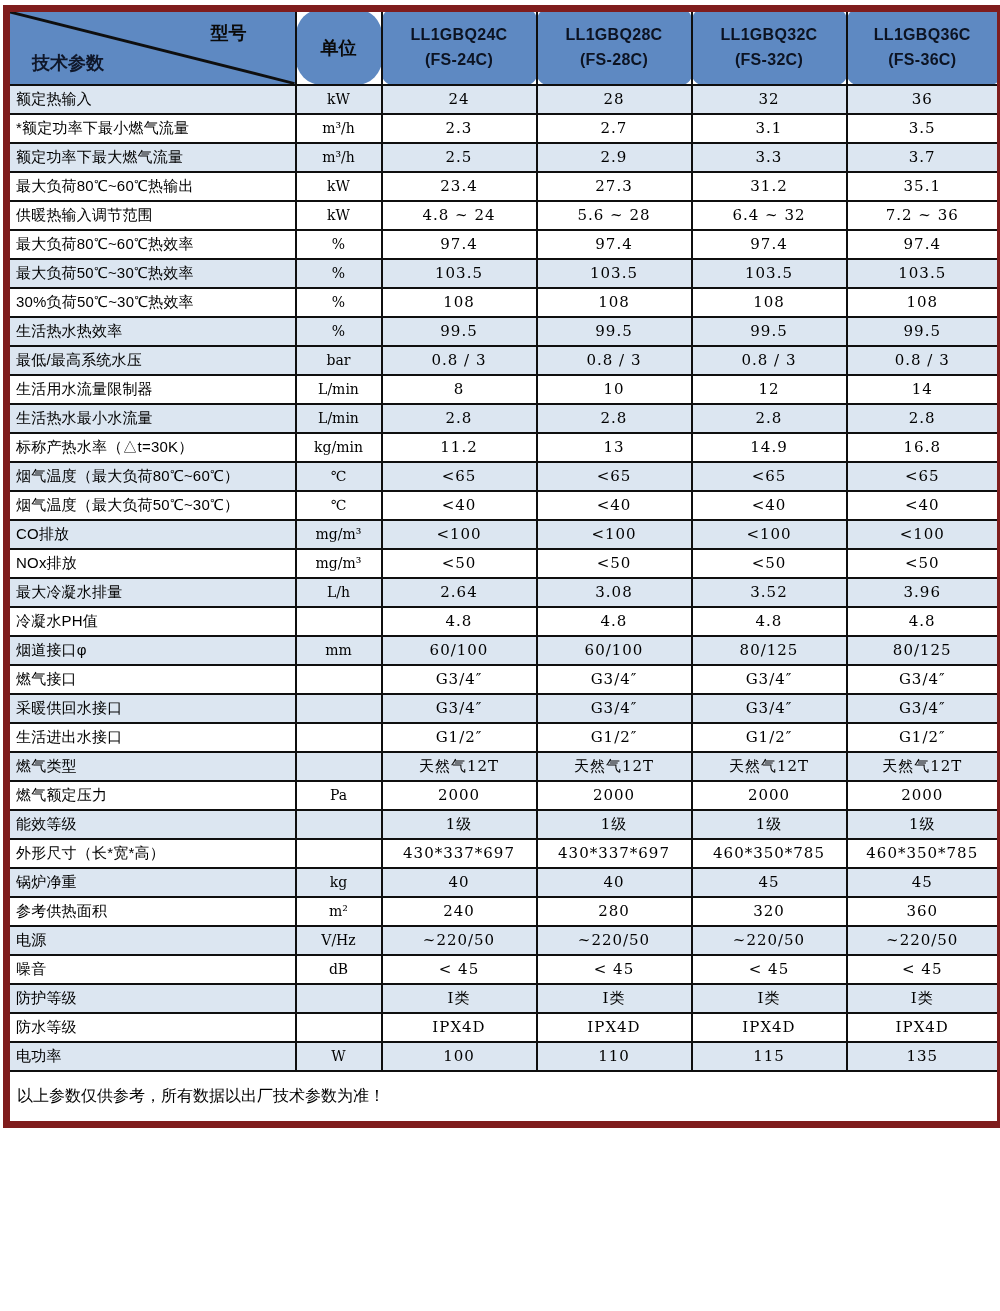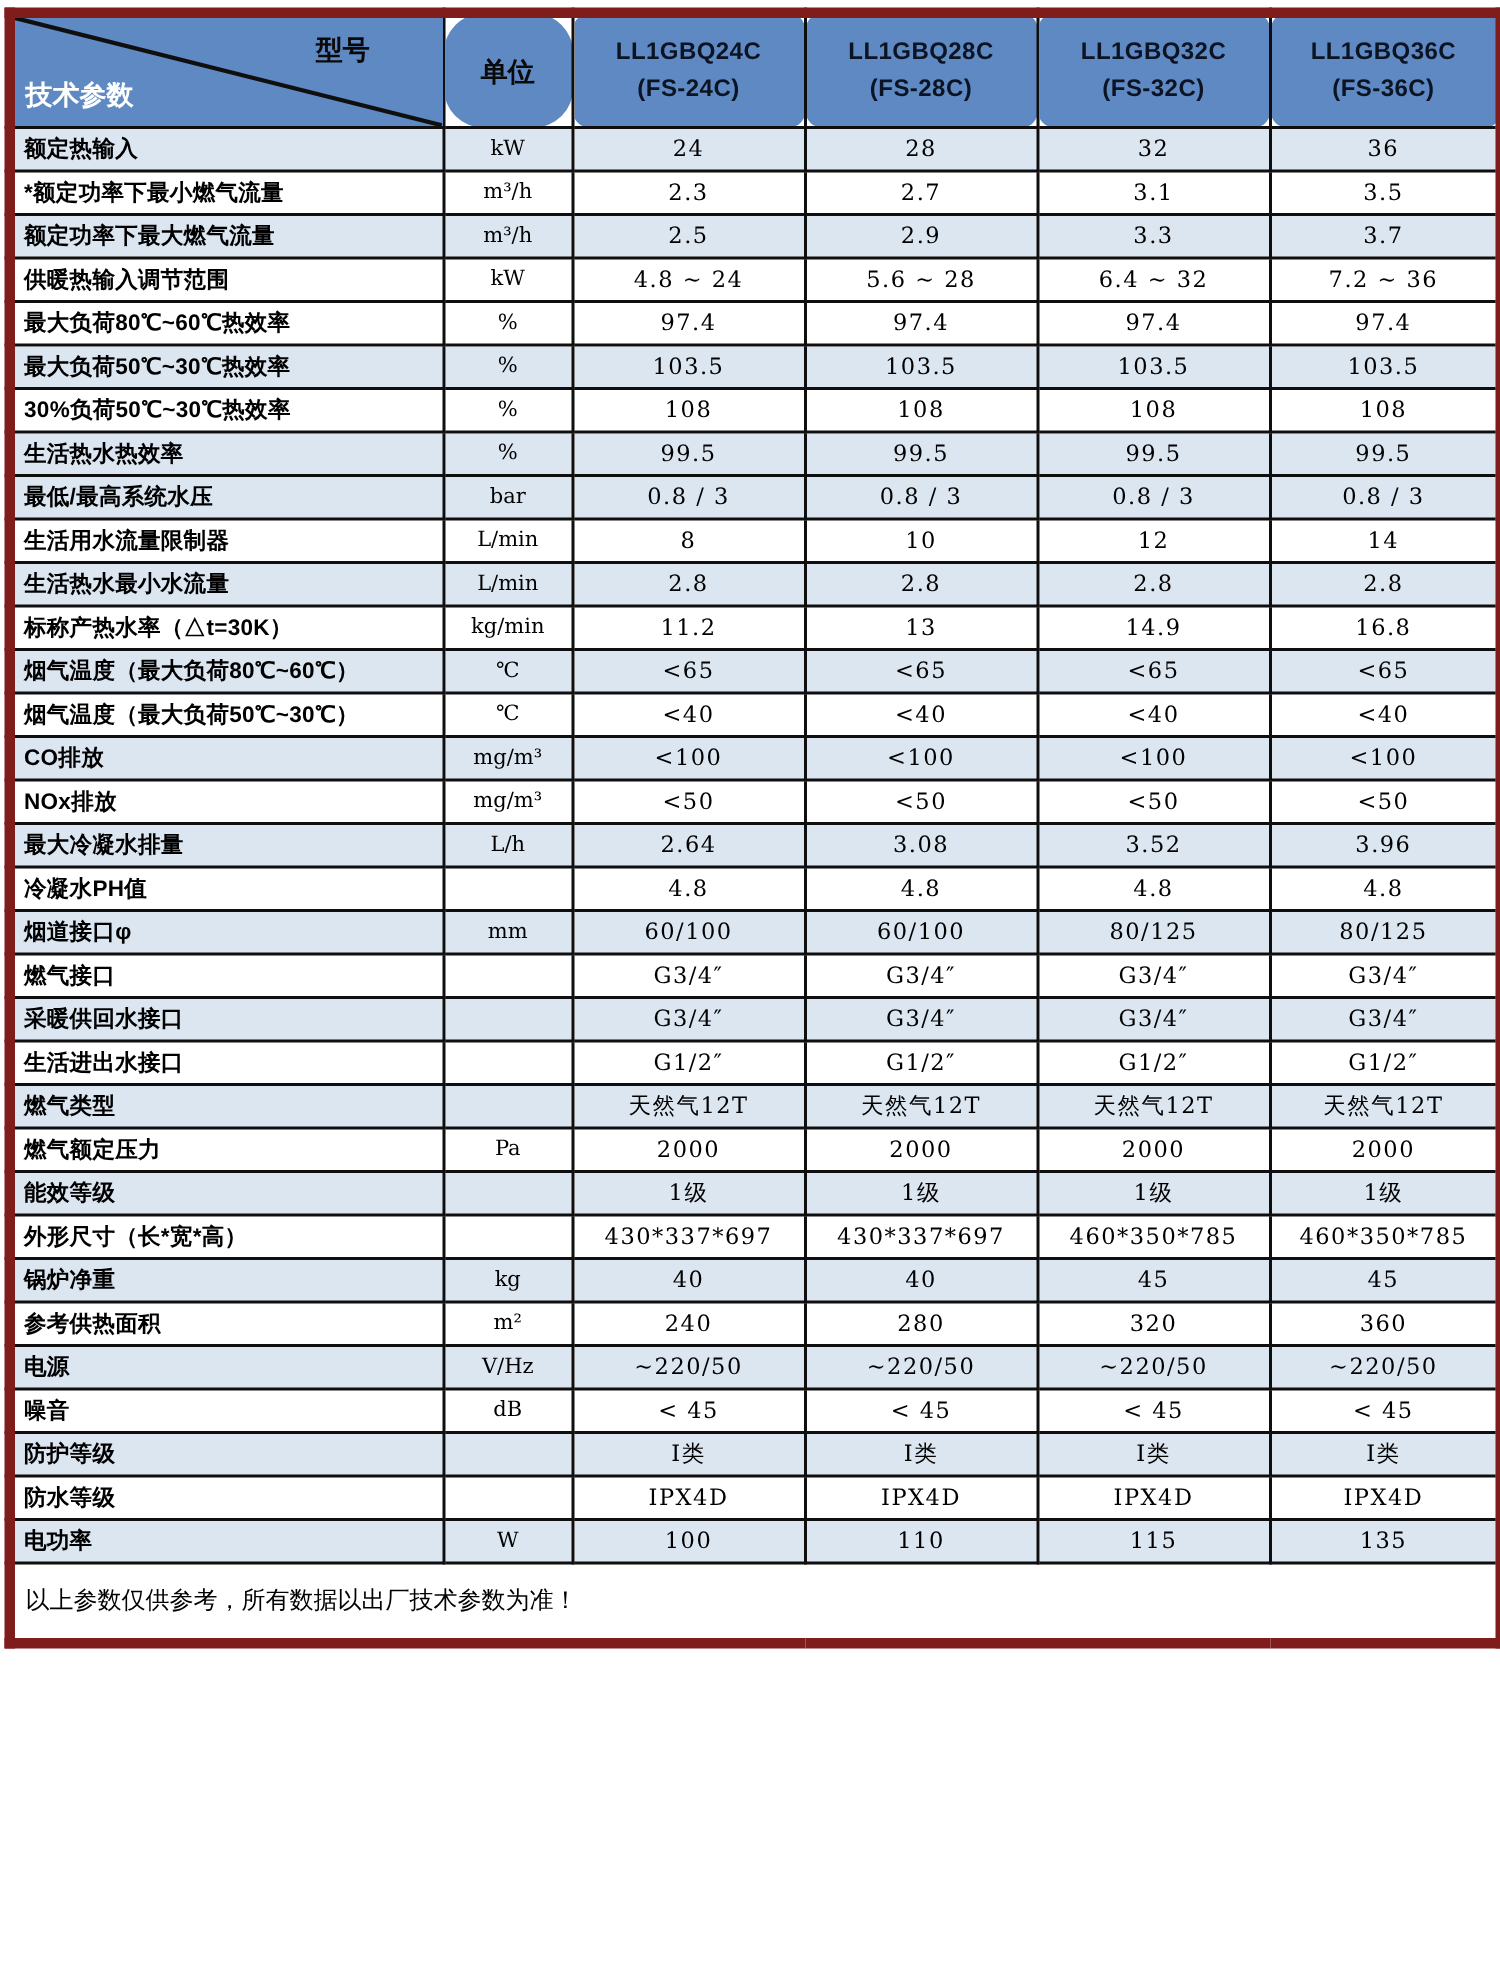--- a/index.html
+++ b/index.html
@@ -32,38 +32,38 @@
   th.diag {
     position: relative;
     padding: 0;
   }
   th.diag svg { position: absolute; top: 0; left: 0; width: 100%; height: 100%; display: block; }
   .diag-label-top {
     position: absolute; top: 9px; right: 48px;
     font-size: 18px; font-weight: bold; color: #0a0a0a;
   }
   .diag-label-bottom {
-    position: absolute; bottom: 9px; left: 7px;
-    font-size: 18px; font-weight: bold; color: #ffffff;
+    position: absolute; bottom: 9px; left: 22px;
+    font-size: 18px; font-weight: bold; color: #0f172a;
   }
   th.unit-th {
     font-size: 18px; font-weight: bold; text-align: center; color: #0a0a0a; border-radius: 26px;
   }
   th.model-th {
     font-size: 16px; font-weight: bold; text-align: center;
     color: #0c1322; line-height: 1.55; letter-spacing: 0.3px; border-radius: 11px;
   }
   
   tbody td { height: 29px; background: #ffffff; }
   tbody tr.alt td { background: #dce6f1; }
   td.param {
     text-align: left;
     padding-left: 6px;
     font-size: 15px;
-    font-weight: 700;
+    font-weight: 400;
     letter-spacing: 0.2px;
   }
   td.unit, td.val {
     text-align: center;
     font-family: "DejaVu Serif", serif;
   }
   td.unit { font-size: 14px; }
   td.val  { font-size: 15px; letter-spacing: 1px; }
   
   tfoot td {
@@ -135,20 +135,28 @@
         </tr>
         <tr class="alt">
           <td class="param">额定功率下最大燃气流量</td>
           <td class="unit">m³/h</td>
           <td class="val">2.5</td>
           <td class="val">2.9</td>
           <td class="val">3.3</td>
           <td class="val">3.7</td>
         </tr>
         <tr>
+          <td class="param">最大负荷80℃~60℃热输出</td>
+          <td class="unit">kW</td>
+          <td class="val">23.4</td>
+          <td class="val">27.3</td>
+          <td class="val">31.2</td>
+          <td class="val">35.1</td>
+        </tr>
+        <tr>
           <td class="param">供暖热输入调节范围</td>
           <td class="unit">kW</td>
           <td class="val">4.8 ~ 24</td>
           <td class="val">5.6 ~ 28</td>
           <td class="val">6.4 ~ 32</td>
           <td class="val">7.2 ~ 36</td>
         </tr>
         <tr>
           <td class="param">最大负荷80℃~60℃热效率</td>
           <td class="unit">%</td>

